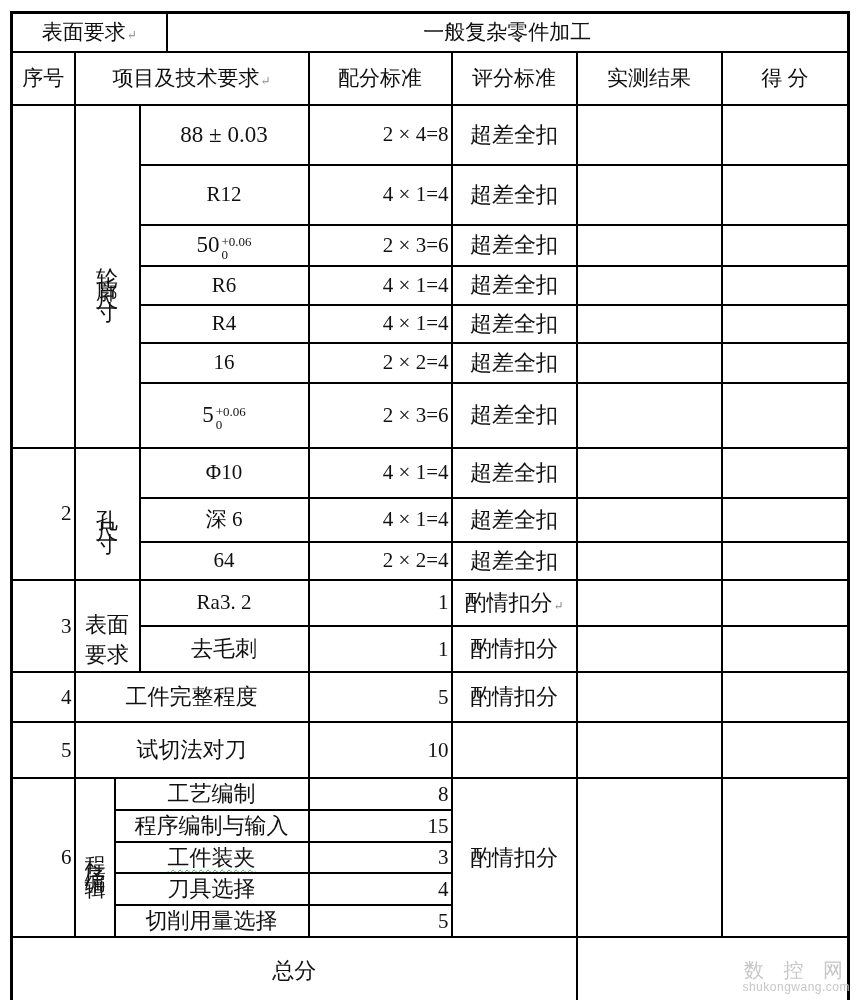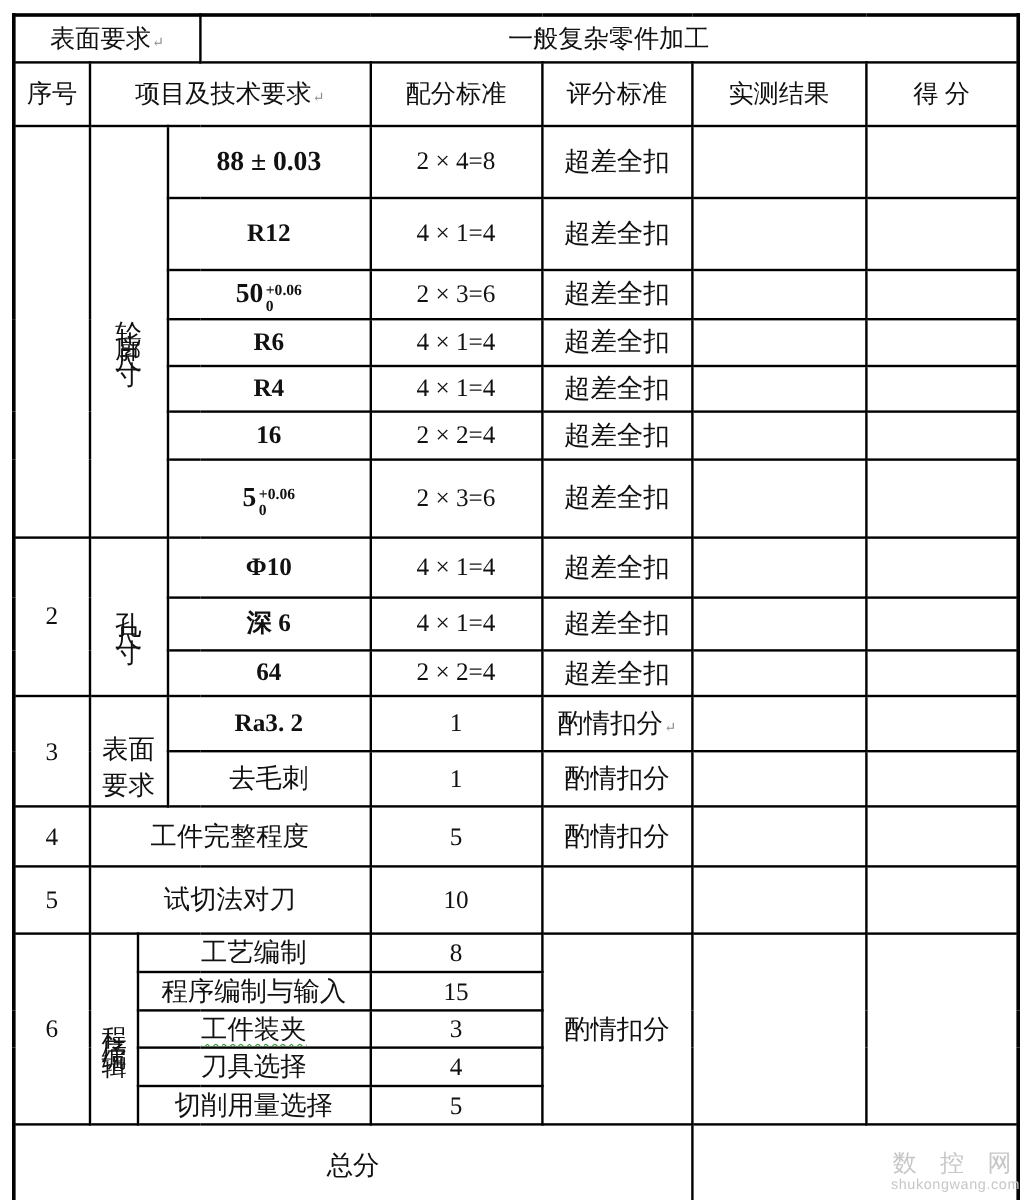--- a/index.html
+++ b/index.html
@@ -10,22 +10,22 @@
   }
   .sheet{position:absolute;left:10px;top:11px;}
   table.score{
     border-collapse:collapse;table-layout:fixed;width:837px;
     border:3px solid #000;
   }
   td{
     border:2px solid #000;text-align:center;vertical-align:middle;
     padding:0 2px;overflow:hidden;font-size:22px;line-height:1.35;
   }
-  .num{font-family:"Liberation Serif","DejaVu Serif",serif;font-size:21px;}
-  .spec{font-size:21px;font-weight:bold;}
+  .num{font-family:"Liberation Serif","DejaVu Serif",serif;font-size:21px;text-align:right;}
+  .spec{font-size:21px;}
   .hdr td{font-size:21px;}
   .title-label{font-size:21px;}
   .title-value{font-size:21px;margin-top:16px;}
   .vert-text{
     writing-mode:vertical-rl;text-orientation:upright;
     letter-spacing:11px;display:inline-block;line-height:1.1;font-size:22px;
   }
   .wrap2{display:inline-block;width:50px;line-height:1.4;font-size:22px;margin-top:29px;}
   .pmark{font-size:12px;color:#8a8a8a;vertical-align:baseline;margin-left:1px;}
   .tol{display:inline-block;vertical-align:middle;text-align:left;

